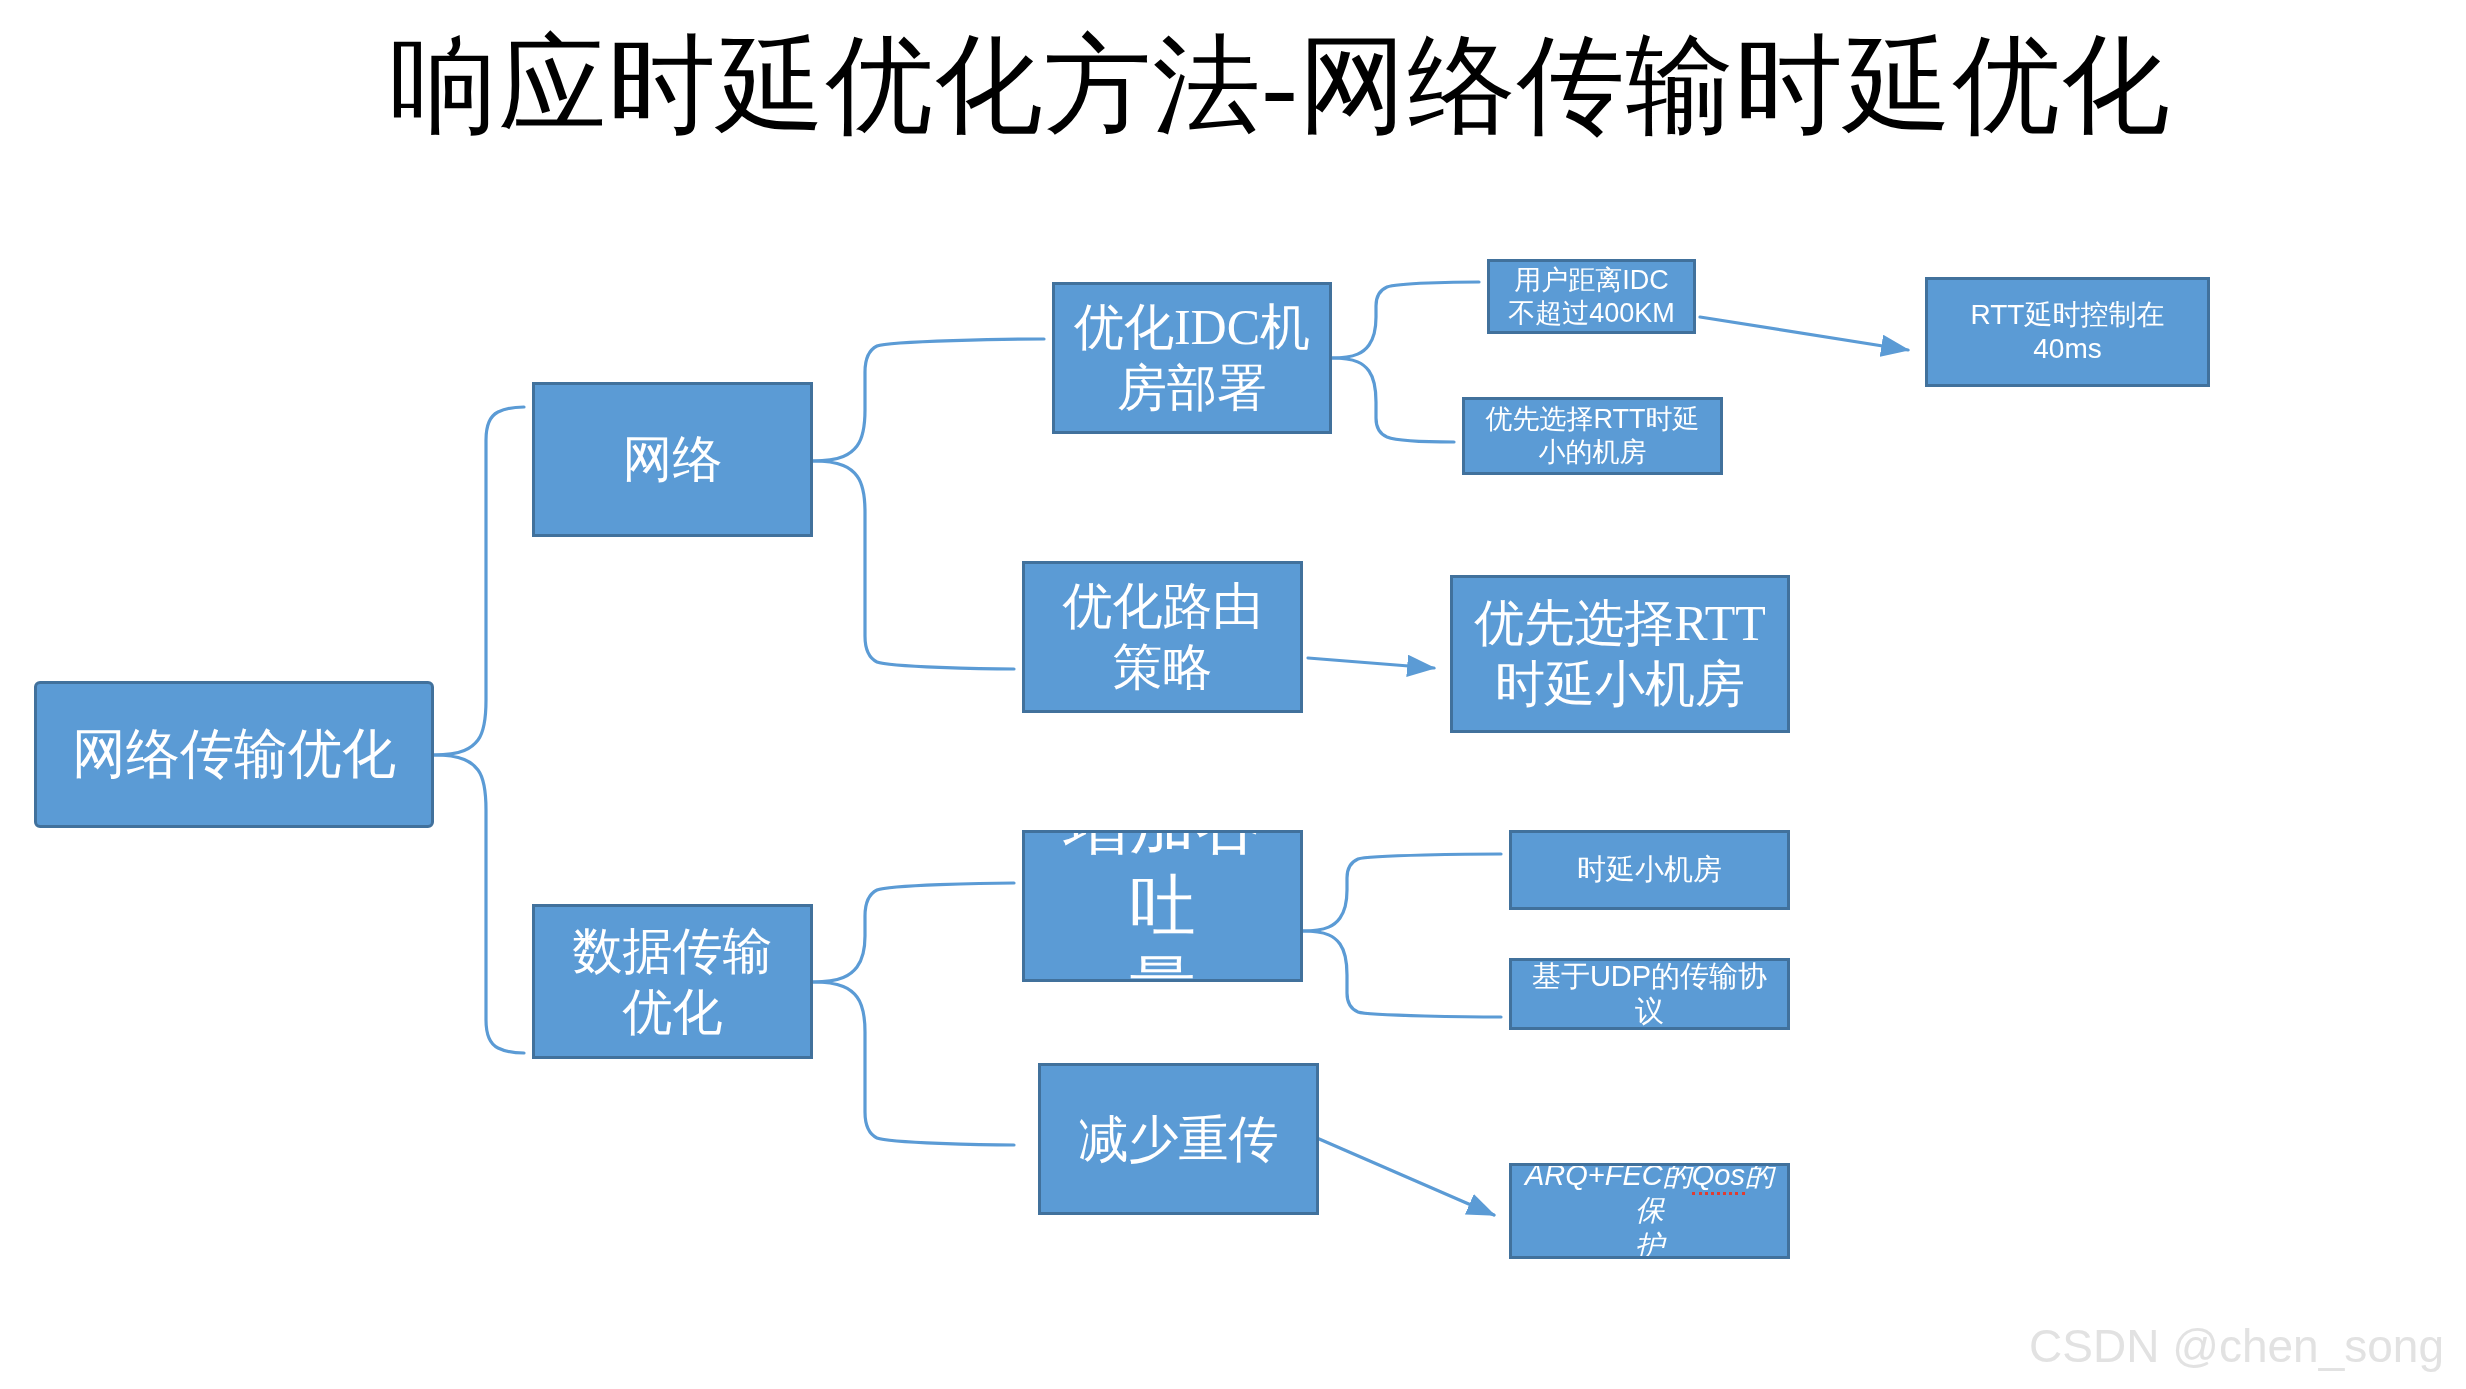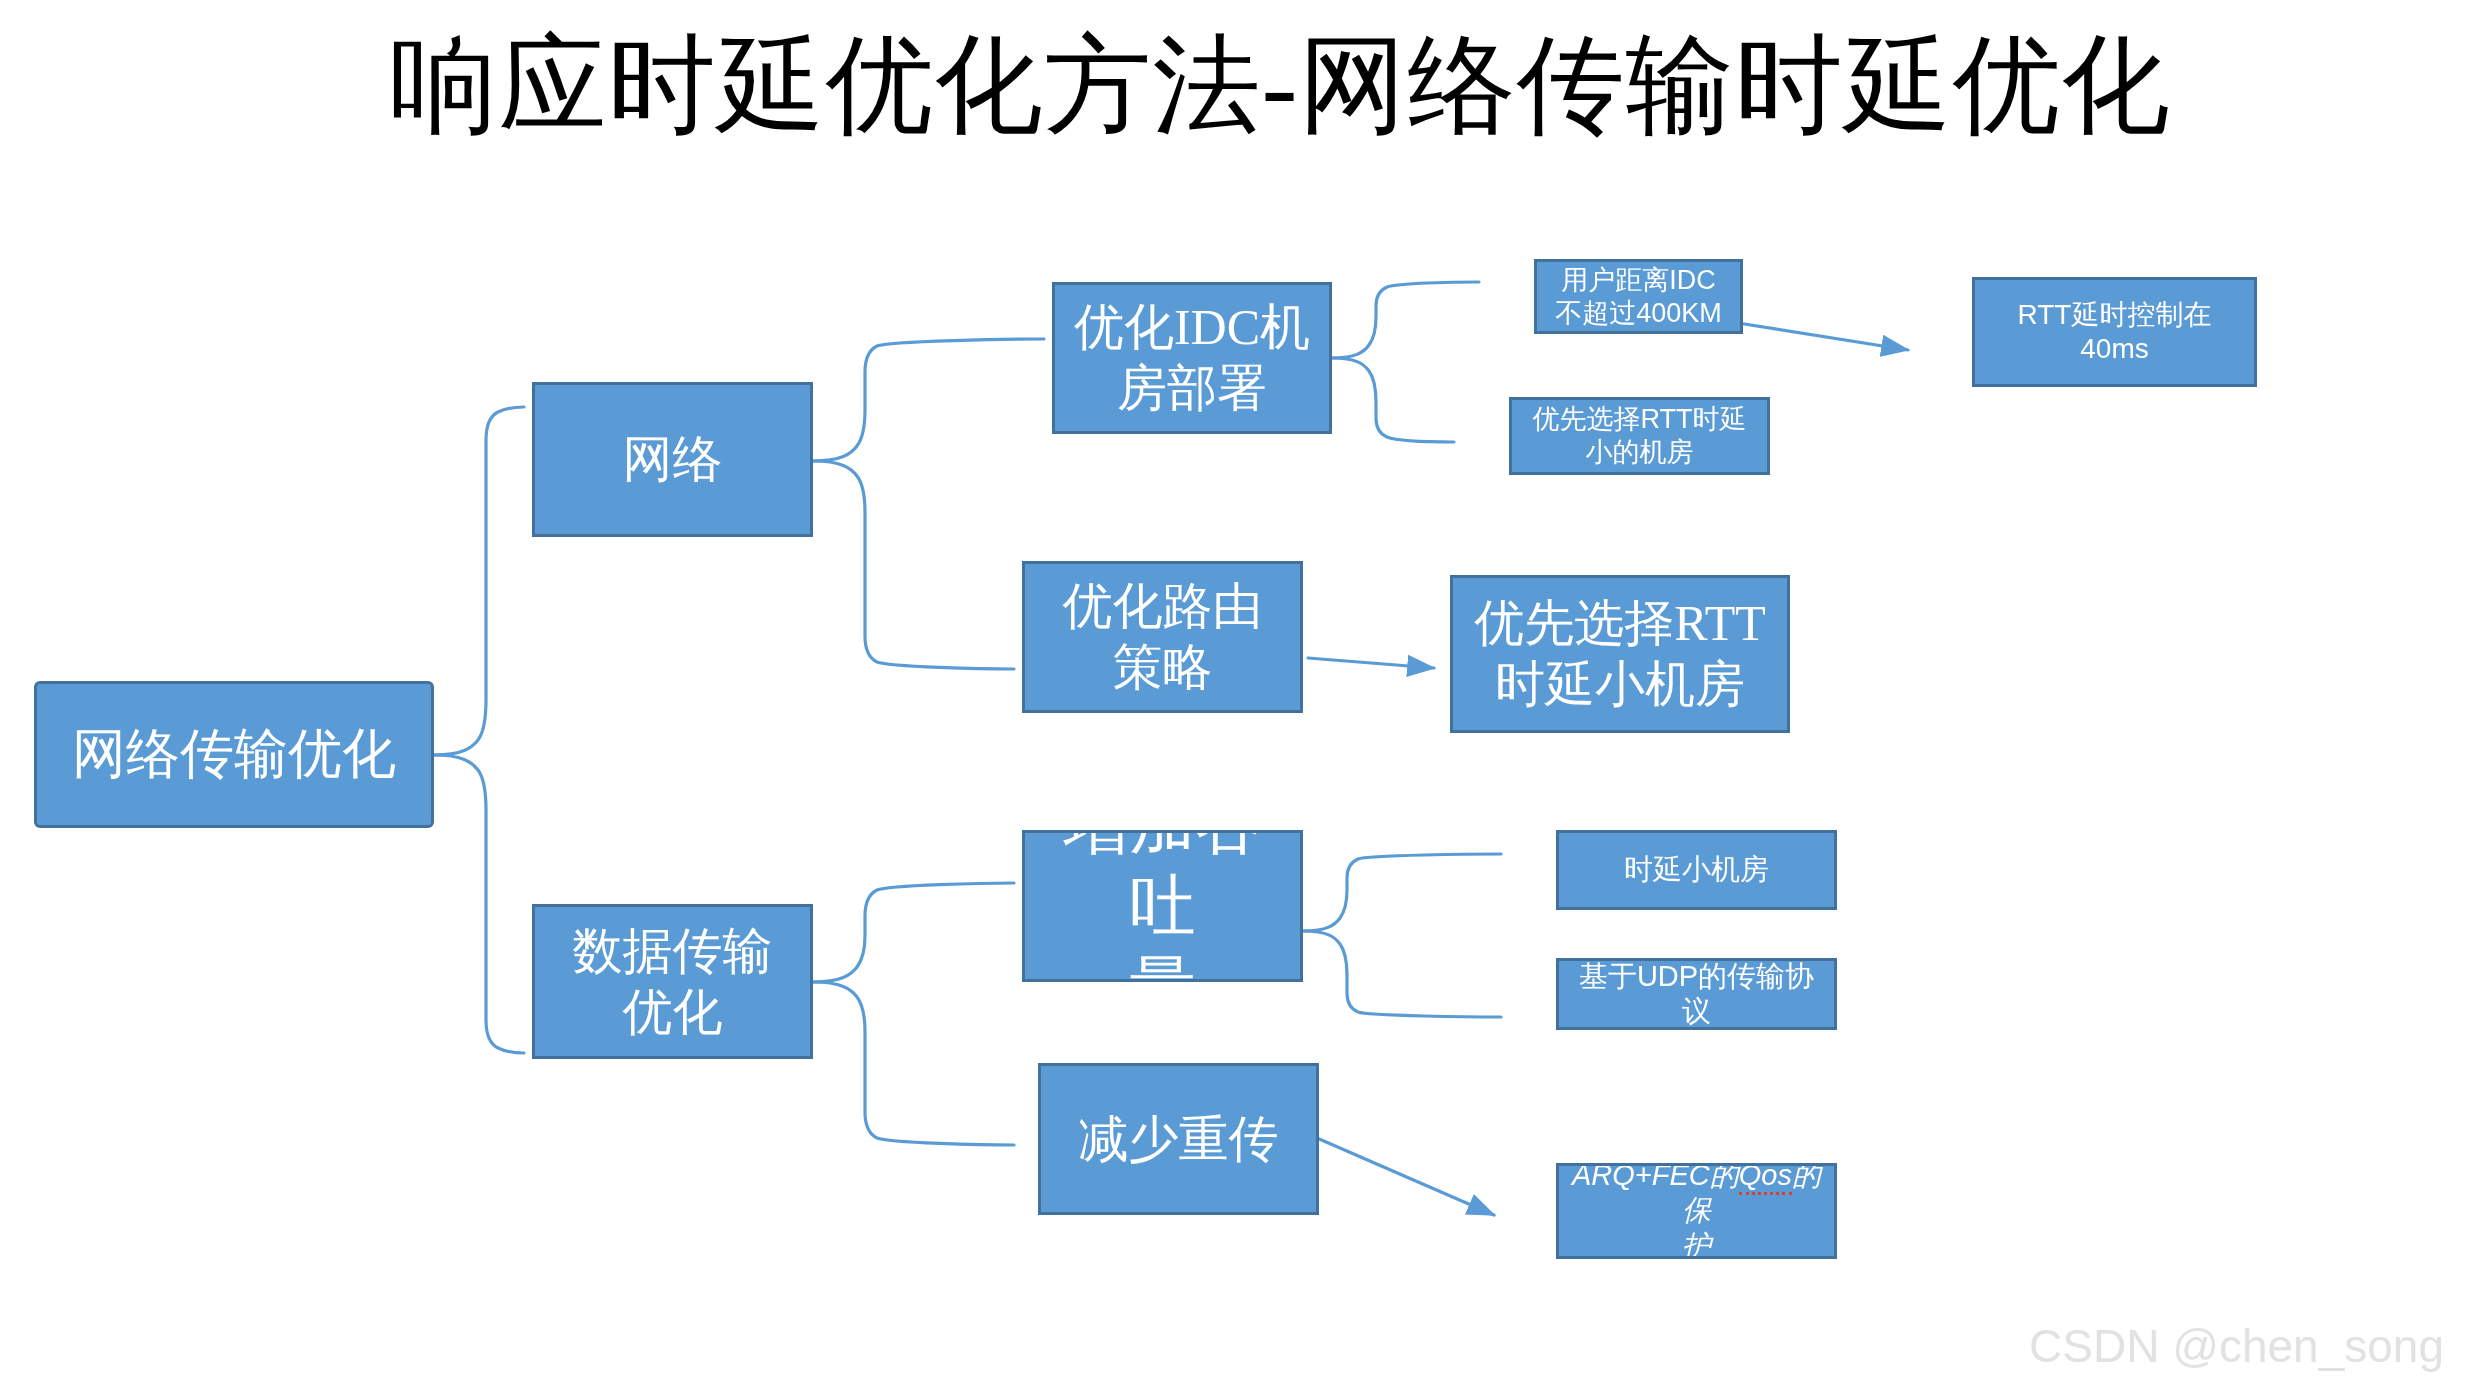--- a/index.html
+++ b/index.html
@@ -49,21 +49,20 @@
     align-items: center;
     justify-content: center;
     text-align: center;
     font-family: "Liberation Serif", "DejaVu Serif", serif;
     line-height: 1.22;
     padding: 4px 8px;
     overflow: hidden;
   }
   .node.sans {
     font-family: "Liberation Sans", "DejaVu Sans", sans-serif;
-    margin-left: 47px;
   }
   .node .label {
     display: block;
     width: 100%;
   }
   .sq-under {
     border-bottom: 3px dotted #E03C31;
     padding-bottom: 1px;
   }
   #watermark {

